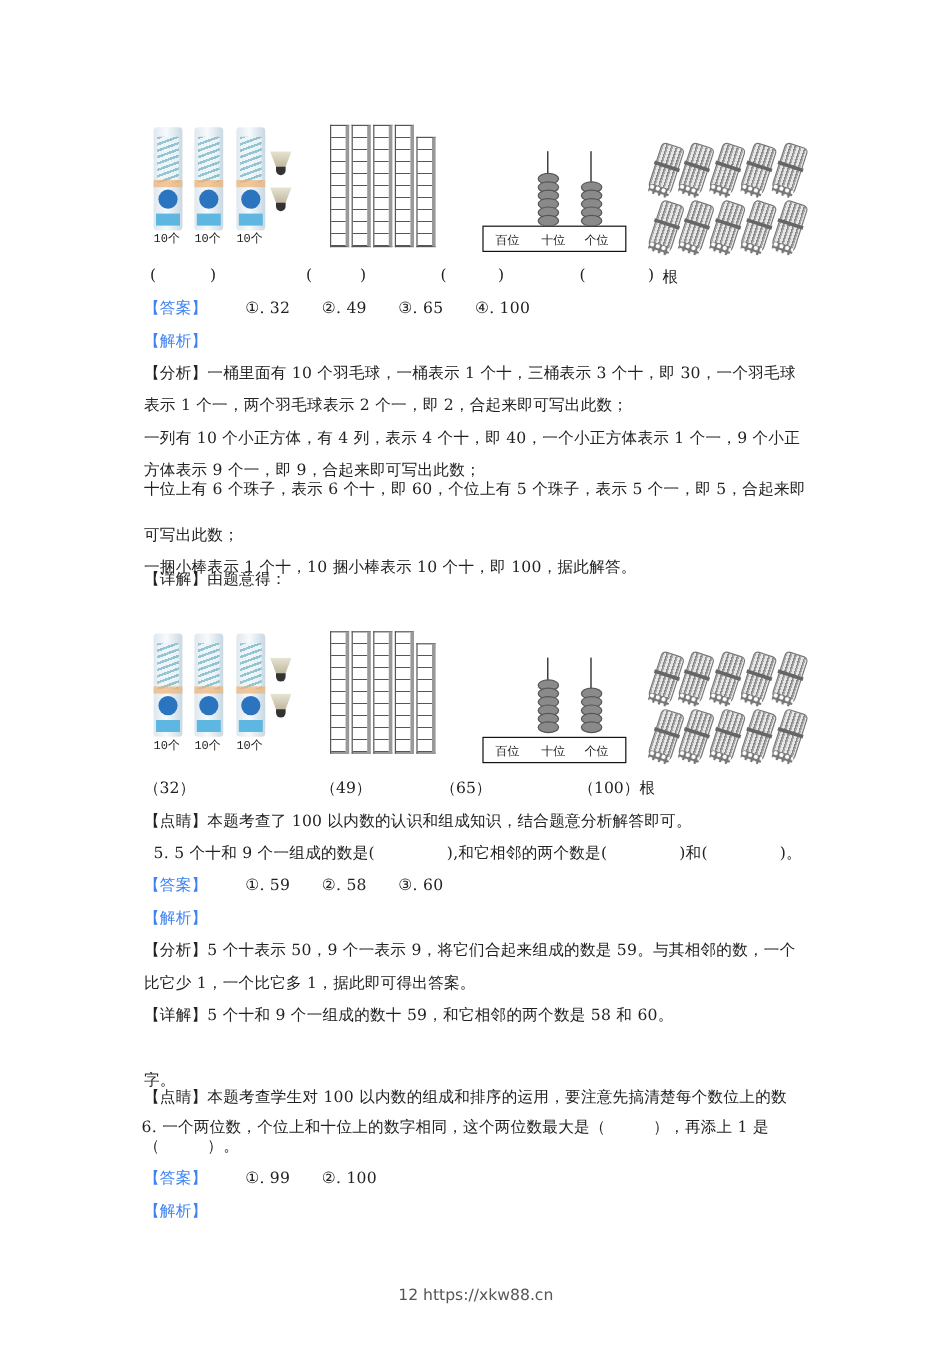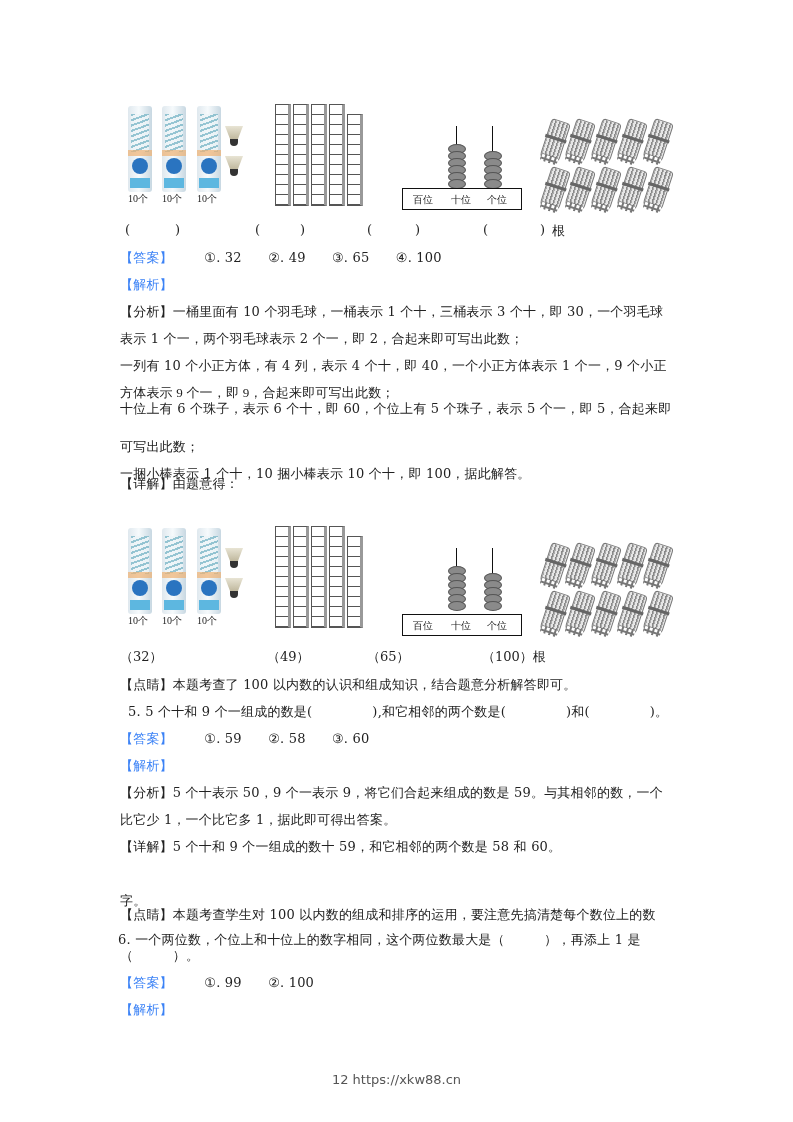--- a/index.html
+++ b/index.html
@@ -11,21 +11,21 @@
   .ans-item { display: inline-block; margin-right: 22px; }
   .ans-label { display: inline-block; width: 80px; }
   .fig-row { position: absolute; left: 120px; width: 560px; height: 110px; }
   .tube { position: absolute; width: 24px; height: 86px; border-radius: 3px;
           background: linear-gradient(90deg,#dfe8ee 0%, #f6fafc 45%, #c8d8e2 100%); }
   .tube .stripe { position: absolute; left: 3px; right: 3px; top: 8px; height: 38px;
           background: repeating-linear-gradient(160deg,#7fb9c9 0 2px,#eef5f8 2px 5px); opacity: .8; }
   .tube .orange { position: absolute; left: 0; right: 0; top: 44px; height: 6px; background: #f0b070; opacity:.7; }
   .tube .circle { position: absolute; left: 4px; top: 52px; width: 16px; height: 16px; border-radius: 50%; background: #2a74c0; }
   .tube .base { position: absolute; left: 2px; right: 2px; top: 72px; height: 10px; background: #5db7e0; }
-  .tube-label { position: absolute; font-size: 10px; font-family: Liberation Serif, serif; top: 92px; }
+  .tube-label { position: absolute; font-size: 10px; font-family: Liberation Mono, monospace; top: 92px; }
   .shuttle { position: absolute; width: 18px; height: 22px; }
   .shuttle .feather { position:absolute; left:0; top:0; width:18px; height:14px;
      background: linear-gradient(180deg,#e8e4d4,#bdb59a); clip-path: polygon(0 0,100% 0,70% 100%,30% 100%); }
   .shuttle .cork { position:absolute; left:5px; top:13px; width:8px; height:7px; border-radius:0 0 4px 4px; background:#333; }
   .cubes { position: absolute; }
   .col { position: absolute; width: 12px; border: 1px solid #555; border-right: 3px solid #999; box-sizing: content-box;
          background: repeating-linear-gradient(180deg,#fff 0 9px,#555 9px 10px); }
   .abacus-base { position: absolute; border: 1px solid #111; background: #fff; height: 20px; font-size: 10px;
                  font-family: "DejaVu Sans", sans-serif; }
   .abacus-base span { position: absolute; top: 4px; }
@@ -169,21 +169,21 @@
     <span class="blue ans-label">【答案】</span>
     <span class="ans-item">①. 32</span>
     <span class="ans-item">②. 49</span>
     <span class="ans-item">③. 65</span>
     <span class="ans-item">④. 100</span>
   </div>
   <div class="line blue" style="top:276px;">【解析】</div>
   <div class="line" style="top:303px;">【分析】一桶里面有 10 个羽毛球，一桶表示 1 个十，三桶表示 3 个十，即 30，一个羽毛球</div>
   <div class="line" style="top:330px;">表示 1 个一，两个羽毛球表示 2 个一，即 2，合起来即可写出此数；</div>
   <div class="line" style="top:357px;">一列有 10 个小正方体，有 4 列，表示 4 个十，即 40，一个小正方体表示 1 个一，9 个小正</div>
-  <div class="line" style="top:384px;font-family:Liberation Serif, serif;">方体表示 9 个一，即 9，合起来即可写出此数；</div>
+  <div class="line" style="top:384px;">方体表示 9 个一，即 9，合起来即可写出此数；</div>
   <div class="line" style="top:400px;">十位上有 6 个珠子，表示 6 个十，即 60，个位上有 5 个珠子，表示 5 个一，即 5，合起来即</div>
   <div class="line" style="top:438px;">可写出此数；</div>
   <div class="line" style="top:465px;">一捆小棒表示 1 个十，10 捆小棒表示 10 个十，即 100，据此解答。</div>
   <div class="line" style="top:475px;">【详解】由题意得：</div>
 
   <div class="fig-row" style="top:522px;">
     <div>
       <div class="tube" style="left:8px;top:6px;">
           <div class="stripe"></div>
           <div class="orange"></div>

